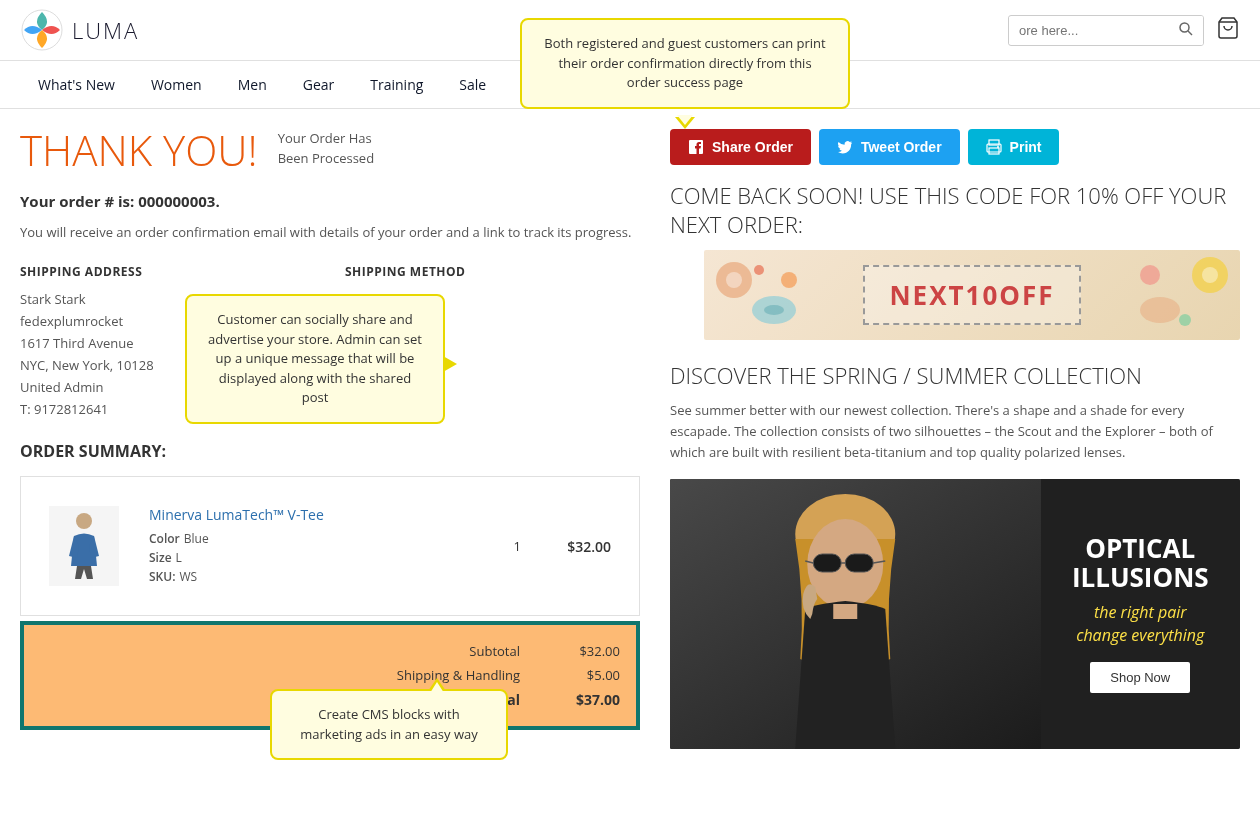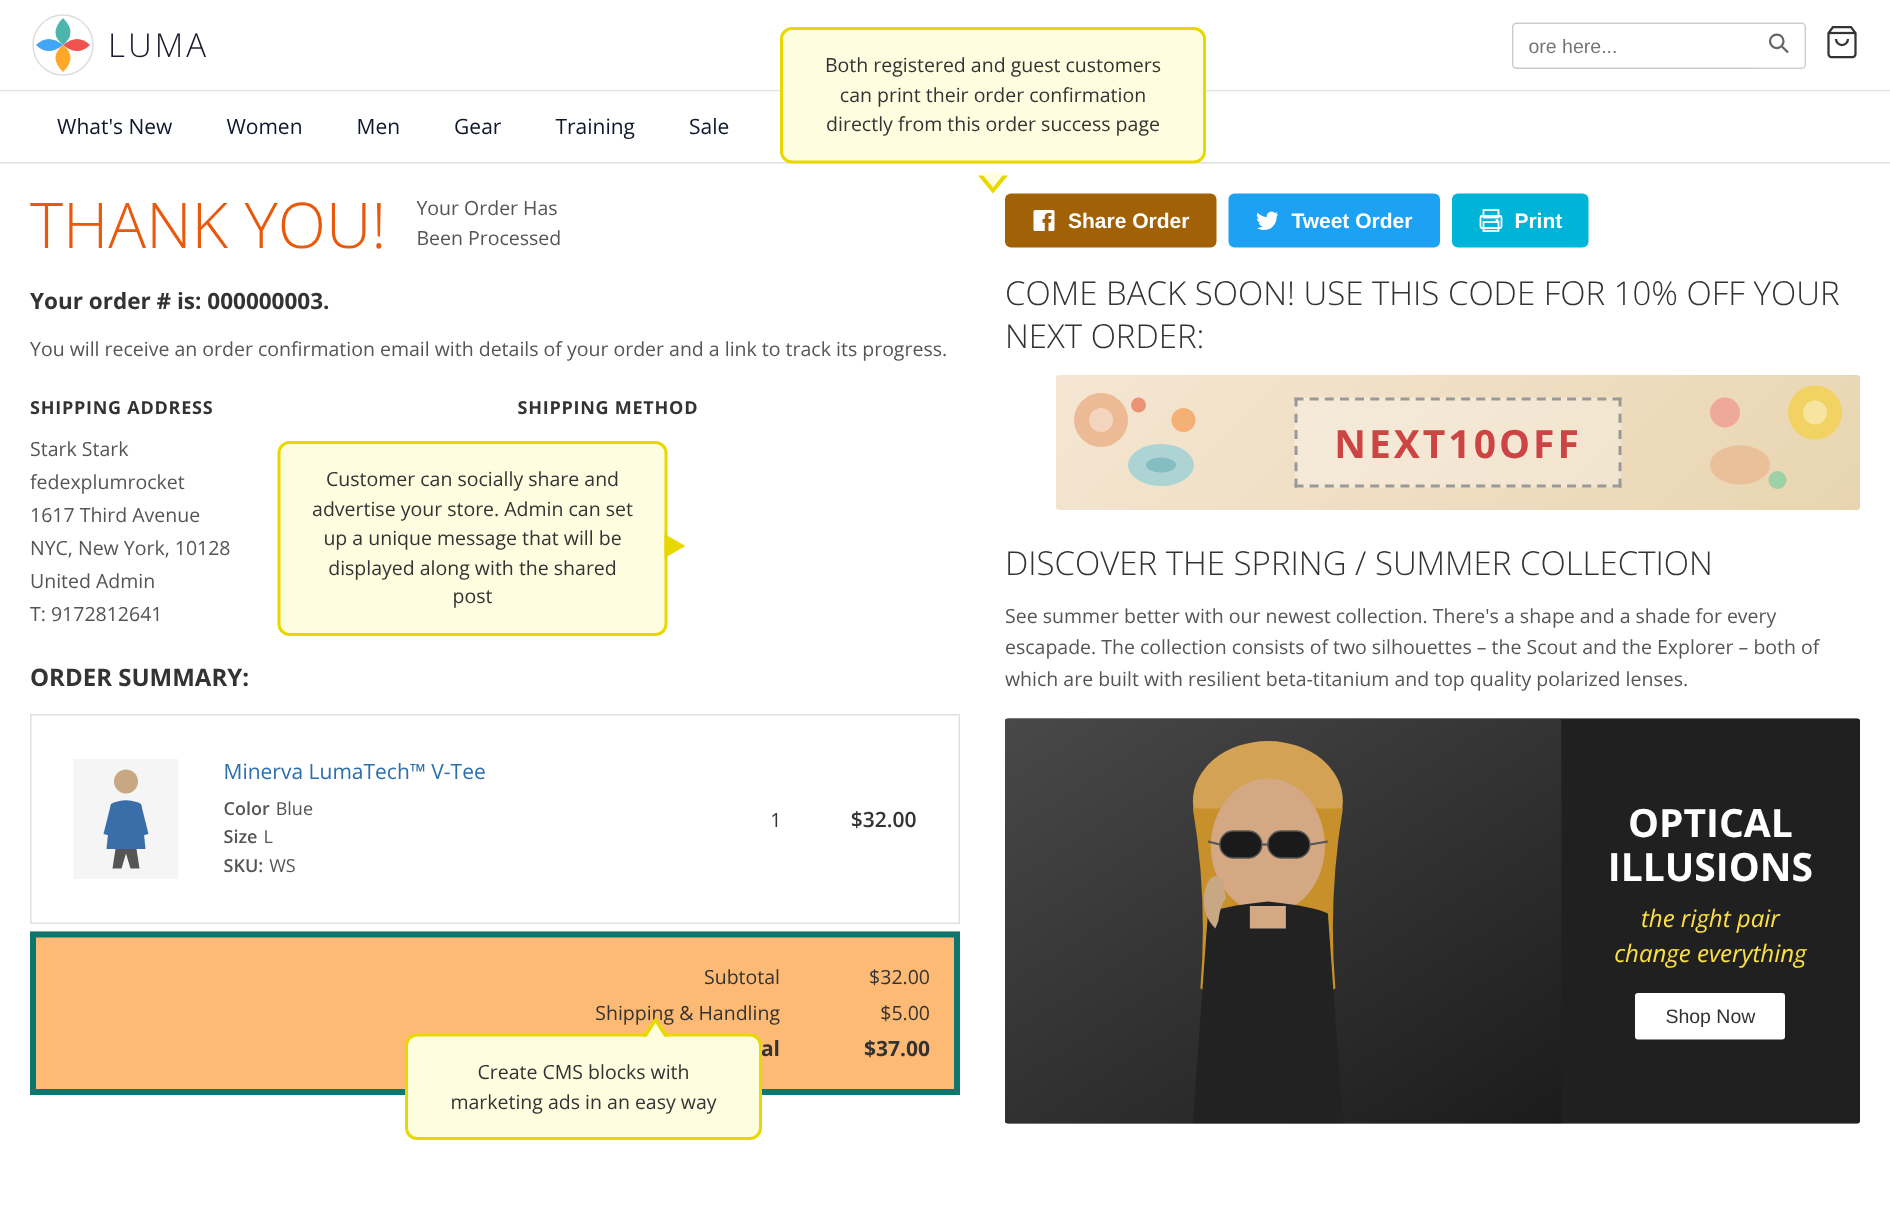--- a/index.html
+++ b/index.html
@@ -18,21 +18,21 @@
 
     
     .tooltip-top {
       position: absolute;
       left: 520px;
       top: 18px;
       background: #fffde0;
       border: 2px solid #e8d800;
       border-radius: 8px;
       padding: 14px 18px;
-      width: 284px;
+      width: 330px;
       font-size: 13px;
       text-align: center;
       z-index: 100;
       line-height: 1.5;
     }
     .tooltip-top::after {
       content: '';
       position: absolute;
       bottom: -22px;
       left: 50%;
@@ -121,21 +121,21 @@
       border-style: solid;
       border-color: transparent transparent transparent #e8d800;
     }
 
     
     .right-col { flex: 1; }
 
     
     .social-buttons { display: flex; gap: 8px; margin-bottom: 16px; }
     .btn-share { display: flex; align-items: center; gap: 8px; padding: 10px 18px; border: none; border-radius: 4px; cursor: pointer; font-size: 14px; font-weight: 600; color: #fff; }
-    .btn-facebook { background: #a16207; }
+    .btn-facebook { background: #b91c1c; }
     .btn-twitter { background: #1da1f2; }
     .btn-print { background: #00b4d8; }
 
     
     .promo-title { font-size: 22px; font-weight: 300; text-transform: uppercase; color: #333; margin-bottom: 12px; line-height: 1.3; }
     .promo-banner { position: relative; height: 90px; background: linear-gradient(135deg, #f5e6d3 0%, #e8d5b0 100%); border-radius: 2px; display: flex; align-items: center; justify-content: center; margin-bottom: 20px; overflow: hidden; margin-left: 34px; }
     .promo-code-box { border: 2px dashed #999; padding: 10px 24px; font-size: 26px; font-weight: 700; color: #c44; letter-spacing: 2px; background: rgba(255,255,255,0.3); }
     .promo-side-left { position: absolute; left: 0; top: 0; bottom: 0; width: 120px; display: flex; align-items: center; justify-content: center; }
     .promo-side-right { position: absolute; right: 0; top: 0; bottom: 0; width: 120px; display: flex; align-items: center; justify-content: center; }
 

